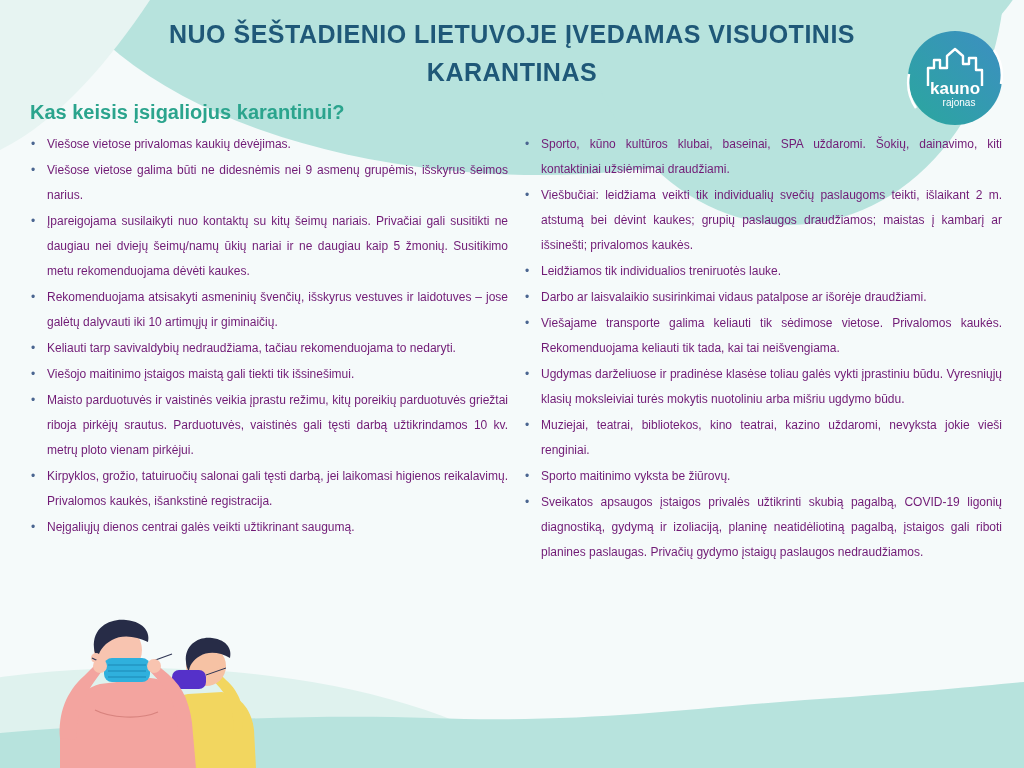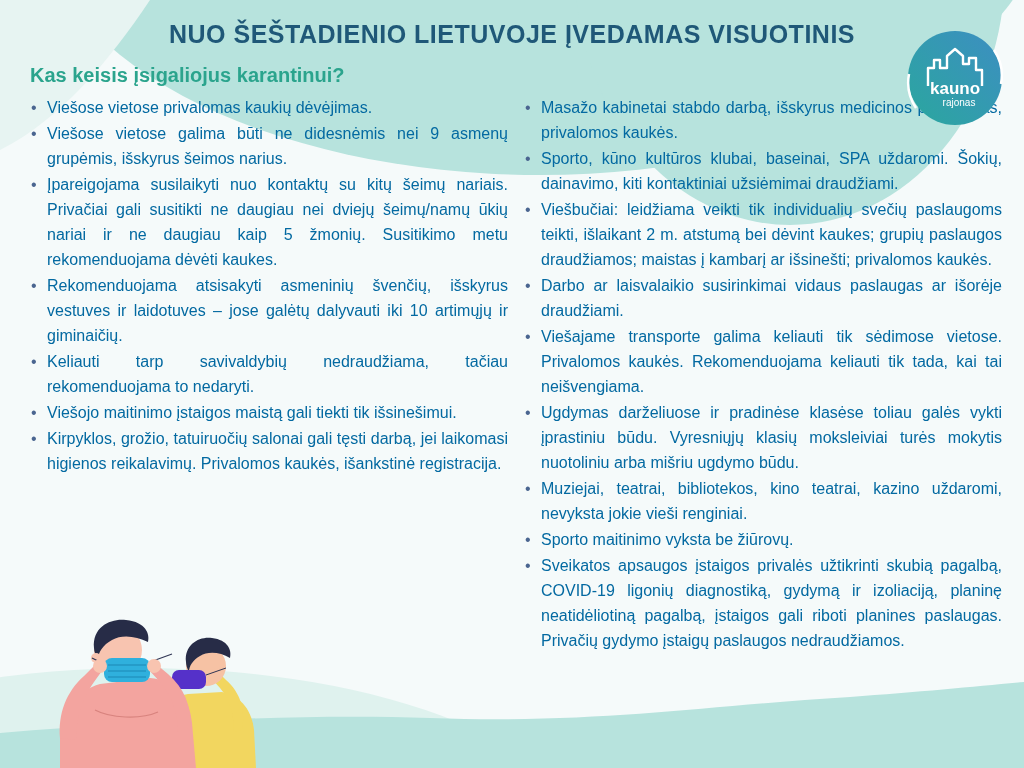--- a/index.html
+++ b/index.html
@@ -47,22 +47,22 @@
     flex:1;
     margin:4px 0 0 0;
     padding:0;
     list-style:none;
   }
   .rules li{
     position:relative;
     padding-left:17px;
     margin-bottom:1px;
     text-align:justify;
-    color:#0369a1;
-    font-size:16px;
+    color:#701a75;
+    font-size:12px;
     line-height:25px;
   }
   .rules li::before{
     content:"\2022";
     position:absolute;
     left:1px;top:0;
     color:#4a6590;
   }
 </style>
 </head>
@@ -105,20 +105,21 @@
       <path d="M108 47 H146 M108 53 H146 M108 59 H146" stroke="#1d88b5" stroke-width="1.2"></path>
       <circle cx="100" cy="48" r="7" fill="#f8c4b0"></circle>
       <circle cx="154" cy="48" r="7" fill="#f8c4b0"></circle>
     </g>
   </svg>
 
   <div class="content">
 
     <h1 class="title">
       <span class="line">NUO ŠEŠTADIENIO LIETUVOJE ĮVEDAMAS VISUOTINIS</span>
+      <span class="line">KARANTINAS</span>
     </h1>
 
     <svg class="logo" viewBox="0 0 98 100" aria-hidden="true">
       <defs>
         <linearGradient id="lgrad" x1="0" y1="1" x2="1" y2="0">
           <stop offset="0" stop-color="#2aa79e"></stop>
           <stop offset="1" stop-color="#3d8ec2"></stop>
         </linearGradient>
       </defs>
       <circle cx="49" cy="50" r="47" fill="url(#lgrad)"></circle>
@@ -132,27 +133,29 @@
     <h2 class="section-heading">Kas keisis įsigaliojus karantinui?</h2>
 
     <div class="cols">
       <ul class="rules">
           <li>Viešose vietose privalomas kaukių dėvėjimas.</li>
           <li>Viešose vietose galima būti ne didesnėmis nei 9 asmenų grupėmis, išskyrus šeimos narius.</li>
           <li>Įpareigojama susilaikyti nuo kontaktų su kitų šeimų nariais. Privačiai gali susitikti ne daugiau nei dviejų šeimų/namų ūkių nariai ir ne daugiau kaip 5 žmonių. Susitikimo metu rekomenduojama dėvėti kaukes.</li>
           <li>Rekomenduojama atsisakyti asmeninių švenčių, išskyrus vestuves ir laidotuves – jose galėtų dalyvauti iki 10 artimųjų ir giminaičių.</li>
           <li>Keliauti tarp savivaldybių nedraudžiama, tačiau rekomenduojama to nedaryti.</li>
           <li>Viešojo maitinimo įstaigos maistą gali tiekti tik išsinešimui.</li>
+          <li>Maisto parduotuvės ir vaistinės veikia įprastu režimu, kitų poreikių parduotuvės griežtai riboja pirkėjų srautus. Parduotuvės, vaistinės gali tęsti darbą užtikrindamos 10 kv. metrų ploto vienam pirkėjui.</li>
           <li>Kirpyklos, grožio, tatuiruočių salonai gali tęsti darbą, jei laikomasi higienos reikalavimų. Privalomos kaukės, išankstinė registracija.</li>
+          <li>Neįgaliųjų dienos centrai galės veikti užtikrinant saugumą.</li>
         </ul>
       <ul class="rules">
-          <li>Masažo kabinetai stabdo darbą, išskyrus medicinos procedūras, privalomos kaukės.</li>
           <li>Sporto, kūno kultūros klubai, baseinai, SPA uždaromi. Šokių, dainavimo, kiti kontaktiniai užsiėmimai draudžiami.</li>
           <li>Viešbučiai: leidžiama veikti tik individualių svečių paslaugoms teikti, išlaikant 2 m. atstumą bei dėvint kaukes; grupių paslaugos draudžiamos; maistas į kambarį ar išsinešti; privalomos kaukės.</li>
-          <li>Darbo ar laisvalaikio susirinkimai vidaus paslaugas ar išorėje draudžiami.</li>
+          <li>Leidžiamos tik individualios treniruotės lauke.</li>
+          <li>Darbo ar laisvalaikio susirinkimai vidaus patalpose ar išorėje draudžiami.</li>
           <li>Viešajame transporte galima keliauti tik sėdimose vietose. Privalomos kaukės. Rekomenduojama keliauti tik tada, kai tai neišvengiama.</li>
           <li>Ugdymas darželiuose ir pradinėse klasėse toliau galės vykti įprastiniu būdu. Vyresniųjų klasių moksleiviai turės mokytis nuotoliniu arba mišriu ugdymo būdu.</li>
           <li>Muziejai, teatrai, bibliotekos, kino teatrai, kazino uždaromi, nevyksta jokie vieši renginiai.</li>
           <li>Sporto maitinimo vyksta be žiūrovų.</li>
           <li>Sveikatos apsaugos įstaigos privalės užtikrinti skubią pagalbą, COVID-19 ligonių diagnostiką, gydymą ir izoliaciją, planinę neatidėliotiną pagalbą, įstaigos gali riboti planines paslaugas. Privačių gydymo įstaigų paslaugos nedraudžiamos.</li>
         </ul>
     </div>
   </div>
 </div>
 

